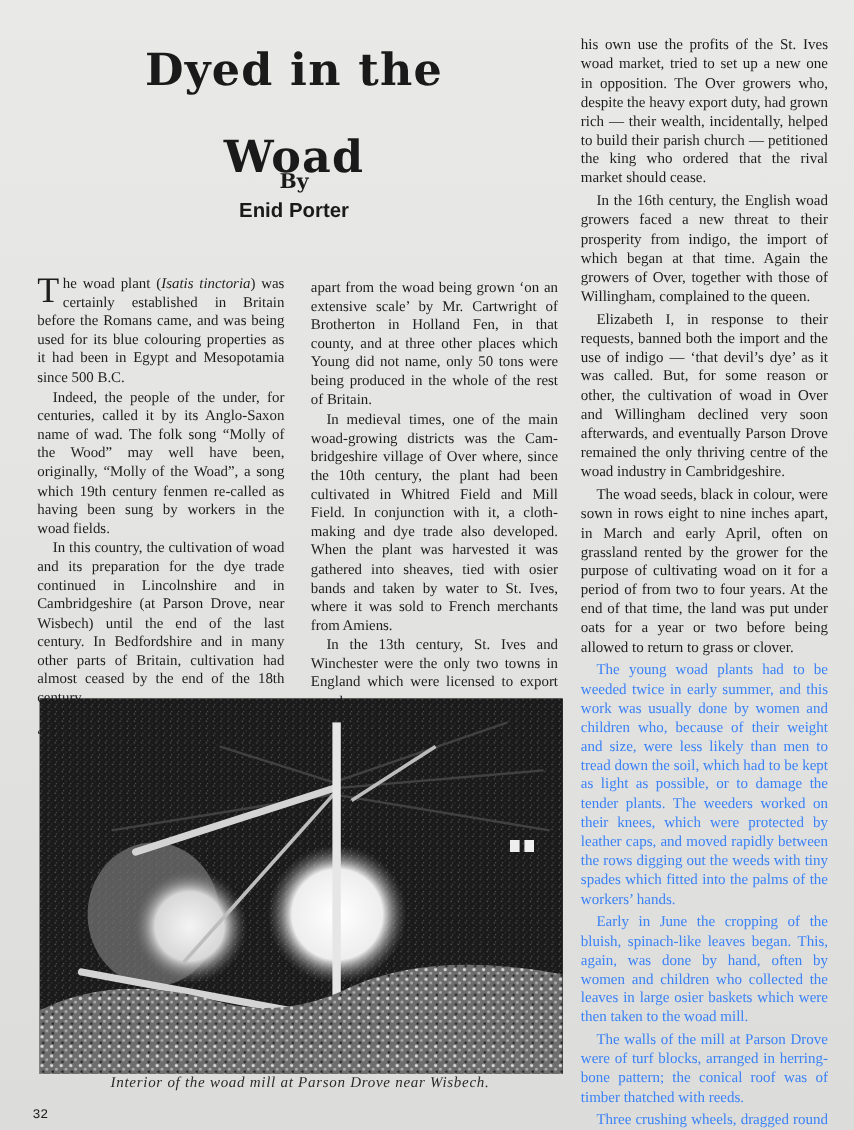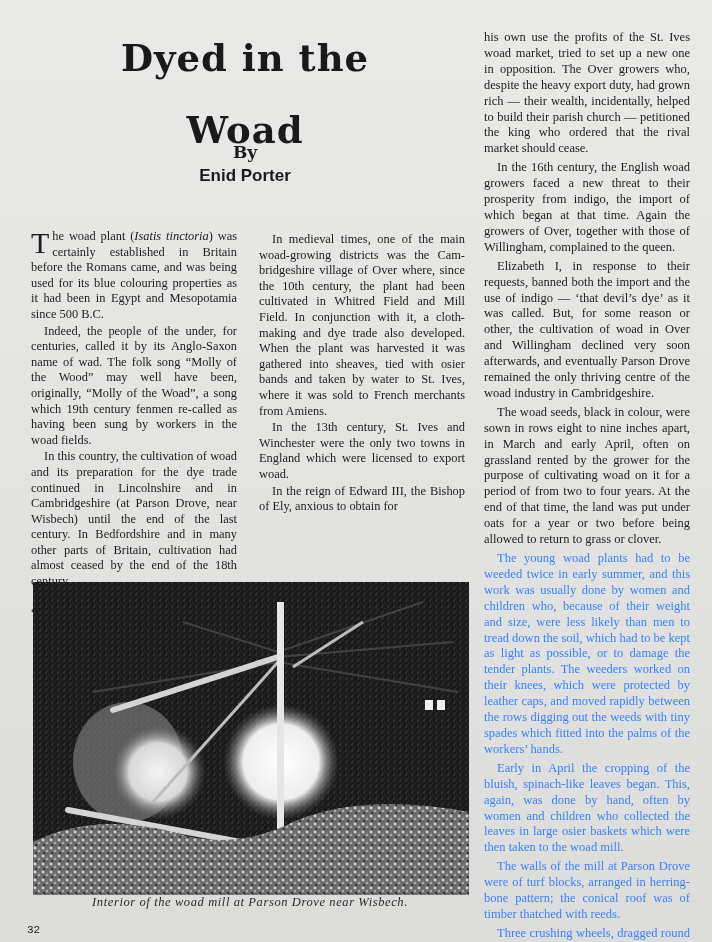--- a/index.html
+++ b/index.html
@@ -67,32 +67,33 @@
 <div class="byline-name">Enid Porter</div>
 
 <div class="col" id="col1">
   <p class="first"><span class="dropcap">T</span><span>he woad plant (</span><i>Isatis tinctoria</i><span>) was certainly established in Britain before the Romans came, and was being used for its blue colouring properties as it had been in Egypt and Mesopotamia since 500 B.C.</span></p>
   <p>Indeed, the people of the under, for centuries, called it by its Anglo-Saxon name of wad.  The folk song “Molly of the Wood” may well have been, originally, “Molly of the Woad”, a song which 19th century fenmen re-called as having been sung by workers in the woad fields.</p>
   <p>In this country, the cultivation of woad and its preparation for the dye trade continued in Lincolnshire and in Cambridgeshire (at Parson Drove, near Wisbech) until the end of the last century.  In Bedfordshire and in many other parts of Britain, cultivation had almost ceased by the end of the 18th century.</p>
   <p>When Arthur Young published his “Survey of Lincolnshire” in 1799,</p>
 </div>
 
 <div class="col" id="col2">
+  <p class="noindent">apart from the woad being grown ‘on an extensive scale’ by Mr. Cartwright of Brotherton in Holland Fen, in that county, and at three other places which Young did not name, only 50 tons were being produced in the whole of the rest of Britain.</p>
   <p>In medieval times, one of the main woad-growing districts was the Cam-bridgeshire village of Over where, since the 10th century, the plant had been cultivated in Whitred Field and Mill Field.  In conjunction with it, a cloth-making and dye trade also developed.  When the plant was harvested it was gathered into sheaves, tied with osier bands and taken by water to St. Ives, where it was sold to French merchants from Amiens.</p>
   <p>In the 13th century, St. Ives and Winchester were the only two towns in England which were licensed to export woad.</p>
   <p>In the reign of Edward III, the Bishop of Ely, anxious to obtain for</p>
 </div>
 
 <div class="col" id="col3">
   <p class="noindent">his own use the profits of the St. Ives woad market, tried to set up a new one in opposition.  The Over growers who, despite the heavy export duty, had grown rich — their wealth, incidentally, helped to build their parish church — petitioned the king who ordered that the rival market should cease.</p>
   <p>In the 16th century, the English woad growers faced a new threat to their prosperity from indigo, the import of which began at that time. Again the growers of Over, together with those of Willingham, complained to the queen.</p>
   <p>Elizabeth I, in response to their requests, banned both the import and the use of indigo — ‘that devil’s dye’ as it was called.  But, for some reason or other, the cultivation of woad in Over and Willingham declined very soon afterwards, and eventually Parson Drove remained the only thriving centre of the woad industry in Cambridgeshire.</p>
   <p>The woad seeds, black in colour, were sown in rows eight to nine inches apart, in March and early April, often on grassland rented by the grower for the purpose of cultivating woad on it for a period of from two to four years. At the end of that time, the land was put under oats for a year or two before being allowed to return to grass or clover.</p>
   <p class="faded">The young woad plants had to be weeded twice in early summer, and this work was usually done by women and children who, because of their weight and size, were less likely than men to tread down the soil, which had to be kept as light as possible, or to damage the tender plants.  The weeders worked on their knees, which were protected by leather caps, and moved rapidly between the rows digging out the weeds with tiny spades which fitted into the palms of the workers’ hands.</p>
-  <p class="faded">Early in April the cropping of the bluish, spinach-like leaves began. This, again, was done by hand, often by women and children who collected the leaves in large osier baskets which were then taken to the woad mill.</p>
+  <p class="faded">Early in June the cropping of the bluish, spinach-like leaves began. This, again, was done by hand, often by women and children who collected the leaves in large osier baskets which were then taken to the woad mill.</p>
   <p class="faded">The walls of the mill at Parson Drove were of turf blocks, arranged in herring-bone pattern; the conical roof was of timber thatched with reeds.</p>
   <p class="faded">Three crushing wheels, dragged round by horses, reduced the woad leaves to a pulp which was then moulded by hand into balls, each about the size of a Dutch cheese.  These balls were placed in wooden-topped,</p>
 </div>
 
 <div class="photo" title="Black and white photograph of crushing wheels inside a woad mill">
   <svg width="436" height="313" viewBox="0 0 436 313">
     <defs>
       <radialGradient id="glowL" cx="50%" cy="50%" r="50%">
         <stop offset="0%" stop-color="#f4f4f4"></stop>
         <stop offset="60%" stop-color="#d8d8d8"></stop>

